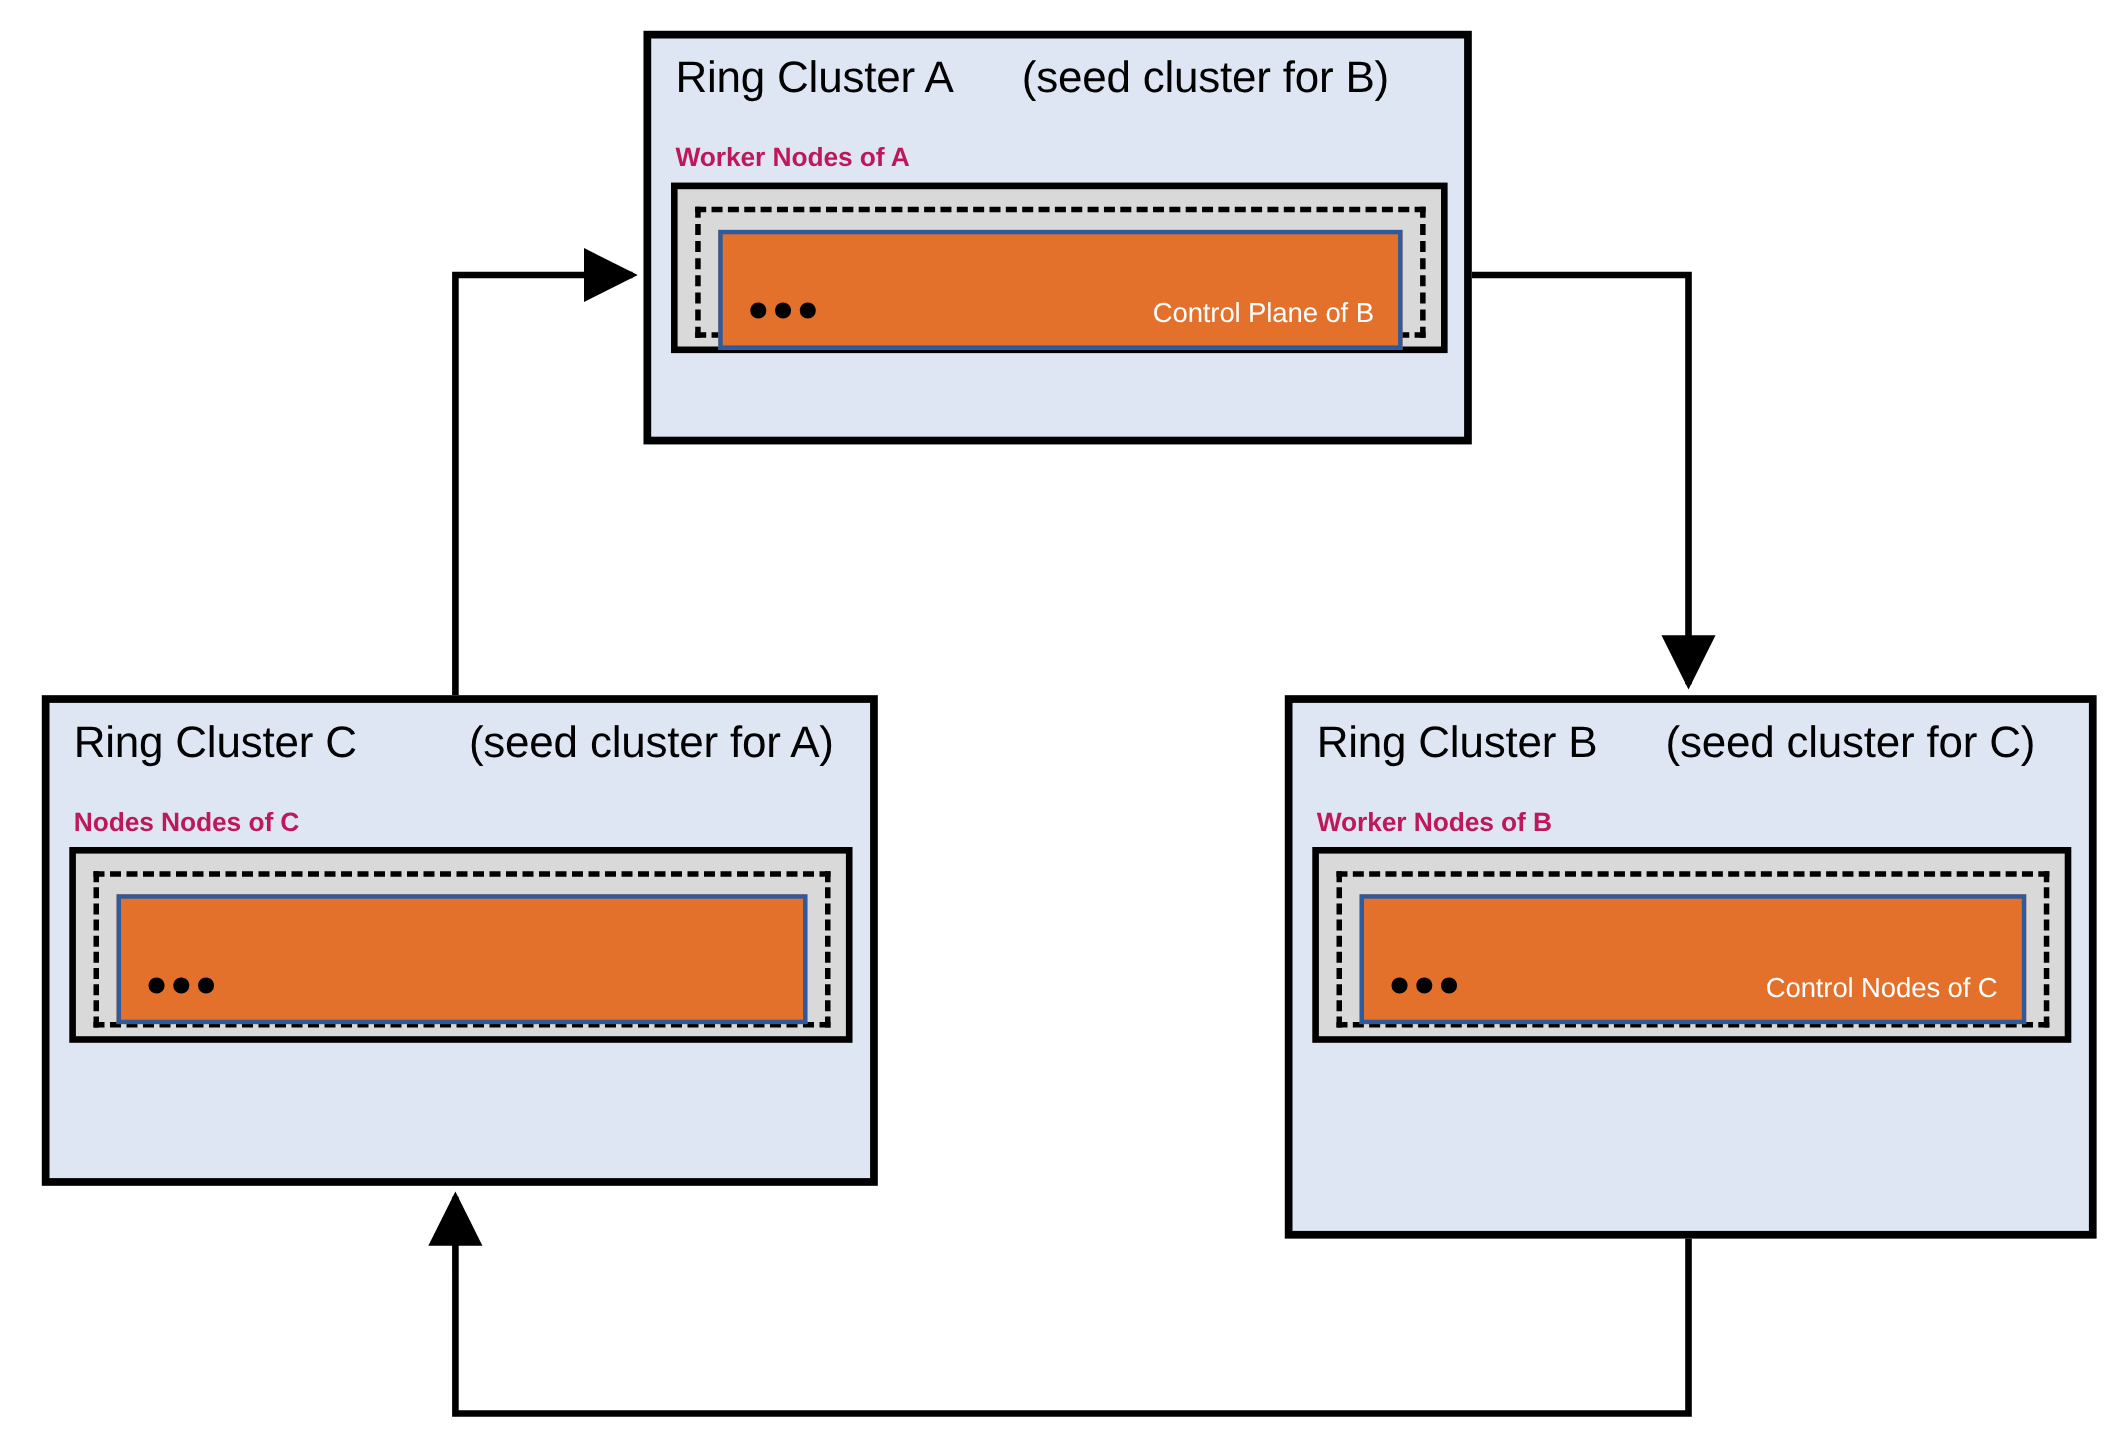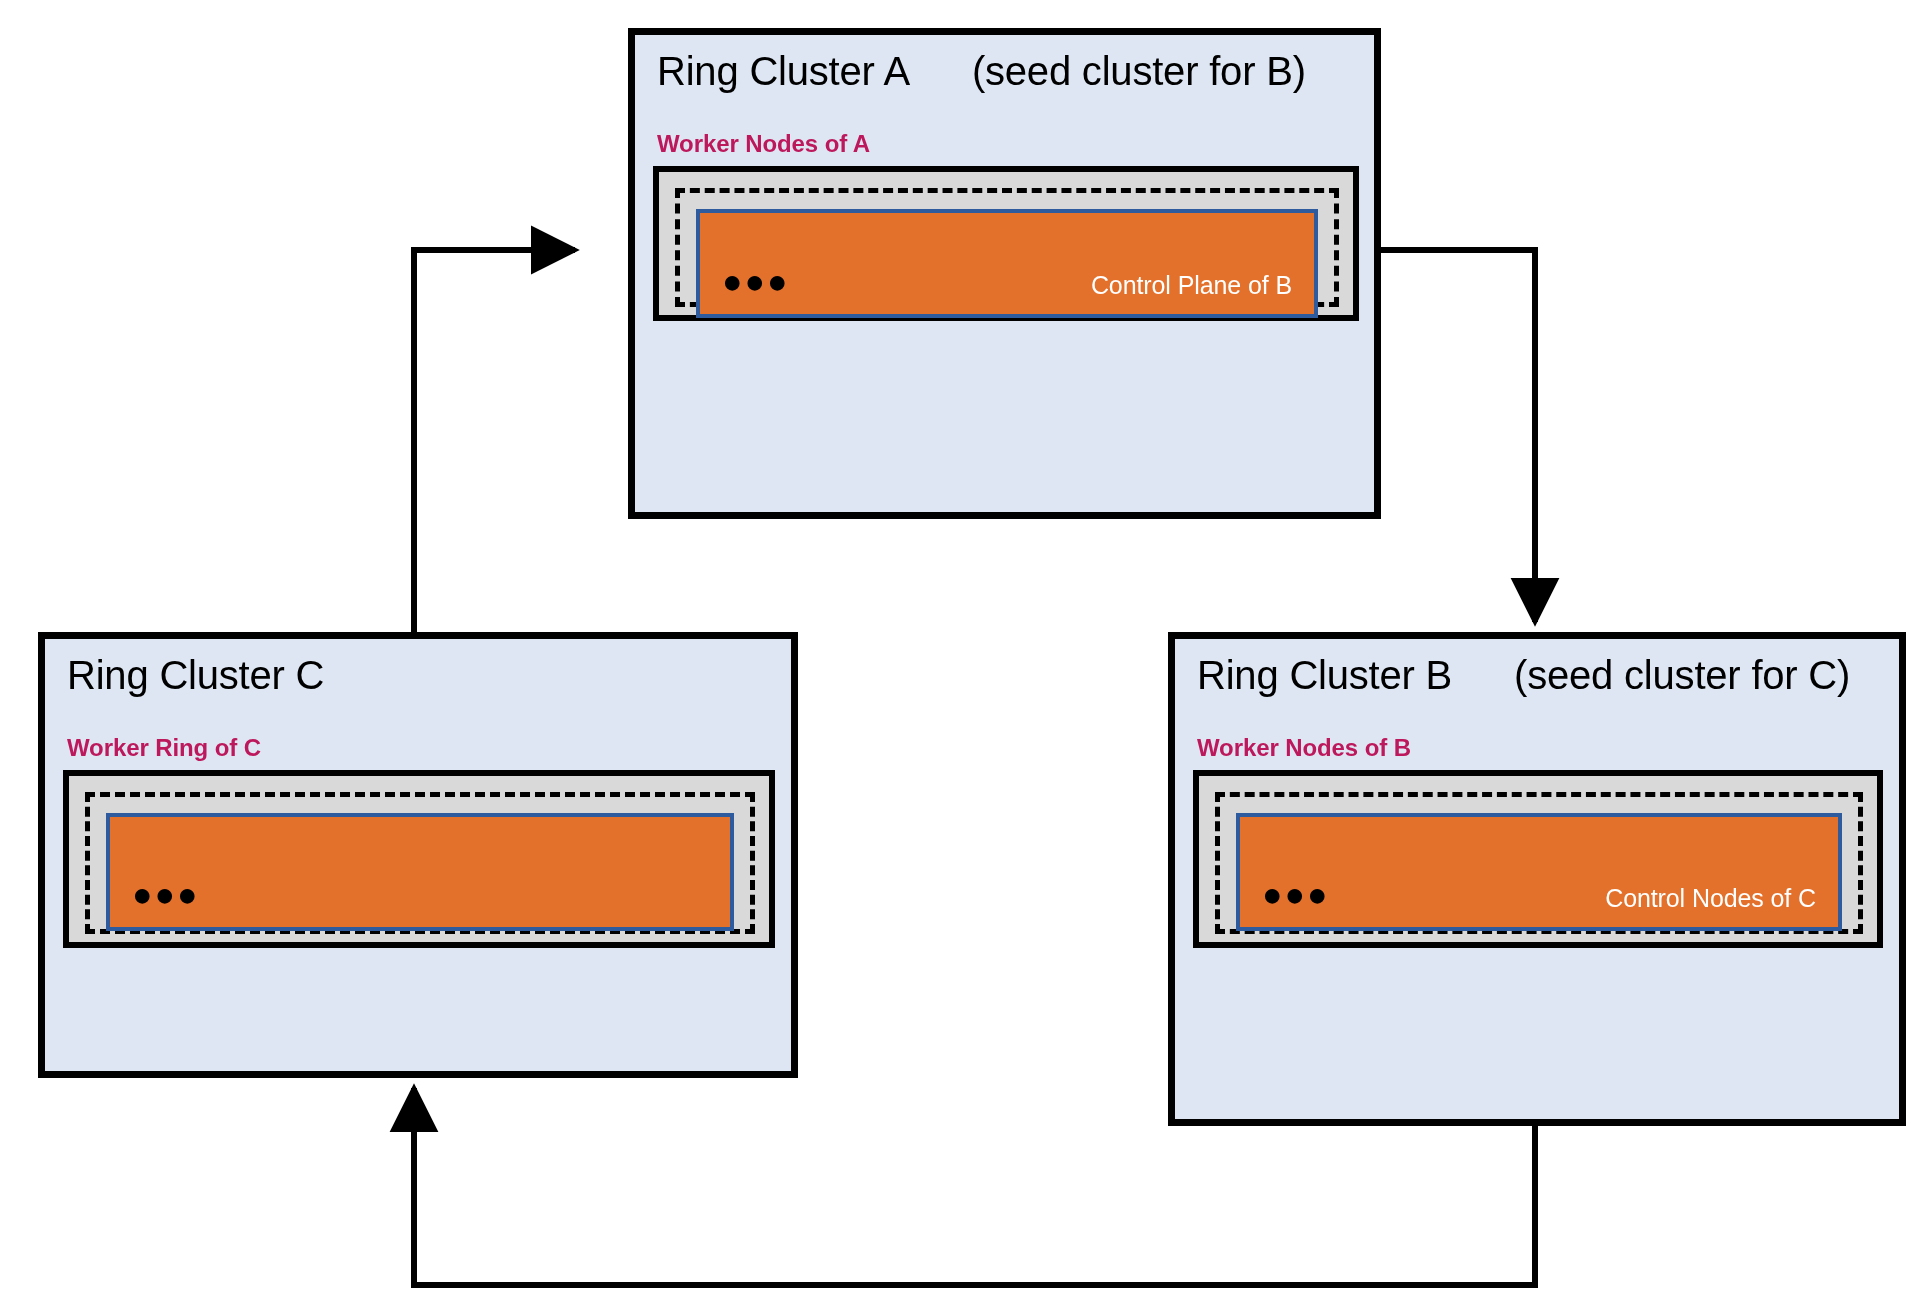--- a/index.html
+++ b/index.html
@@ -123,21 +123,21 @@
       </marker>
     </defs>
 
     <path d="M 1338 250 L 1535 250 L 1535 622" fill="none" stroke="#000000" stroke-width="6" stroke-linecap="butt" stroke-linejoin="miter" marker-end="url(#arrowhead)"></path>
 
     <path d="M 1535 1078 L 1535 1285 L 414 1285 L 414 1088" fill="none" stroke="#000000" stroke-width="6" stroke-linecap="butt" stroke-linejoin="miter" marker-end="url(#arrowhead)"></path>
 
     <path d="M 414 632 L 414 250 L 575 250" fill="none" stroke="#000000" stroke-width="6" stroke-linecap="butt" stroke-linejoin="miter" marker-end="url(#arrowhead)"></path>
   </svg>
 
-  <div class="cluster" style="left:585px; top:28px; width:753px; height:491px;margin-left:43px;">
+  <div class="cluster" style="left:585px; top:28px; width:753px; height:376px;">
 
     <div class="cluster-title" style="left:22px; top:14px;">
       <span class="title-main">Ring Cluster A</span>
       <span class="title-note">(seed cluster for B)</span>
     </div>
 
     <div class="worker-label" style="left:22px; top:95px;">Worker Nodes of A</div>
 
     <div class="worker-box" style="left:18px; top:131px; width:706px; height:155px;">
 
@@ -149,23 +149,24 @@
         </div>
 
       </div>
     </div>
   </div>
 
   <div class="cluster" style="left:38px; top:632px; width:760px; height:446px;">
 
     <div class="cluster-title" style="left:22px; top:14px;gap:40px;">
       <span class="title-main">Ring Cluster C</span>
-    </div>
-
-    <div class="worker-label" style="left:22px; top:95px;">Worker Ring of C</div>
+      <span class="title-note">(seed cluster for A)</span>
+    </div>
+
+    <div class="worker-label" style="left:22px; top:95px;">Nodes Nodes of C</div>
 
     <div class="worker-box" style="left:18px; top:131px; width:712px; height:178px;">
 
       <div class="dashed-box" style="left:16px; top:16px; width:670px; height:142px;">
 
         <div class="control-plane" style="left:16px; top:16px; width:628px; height:118px;">
           <span class="cp-dots">●●●</span>
         </div>
 
       </div>

